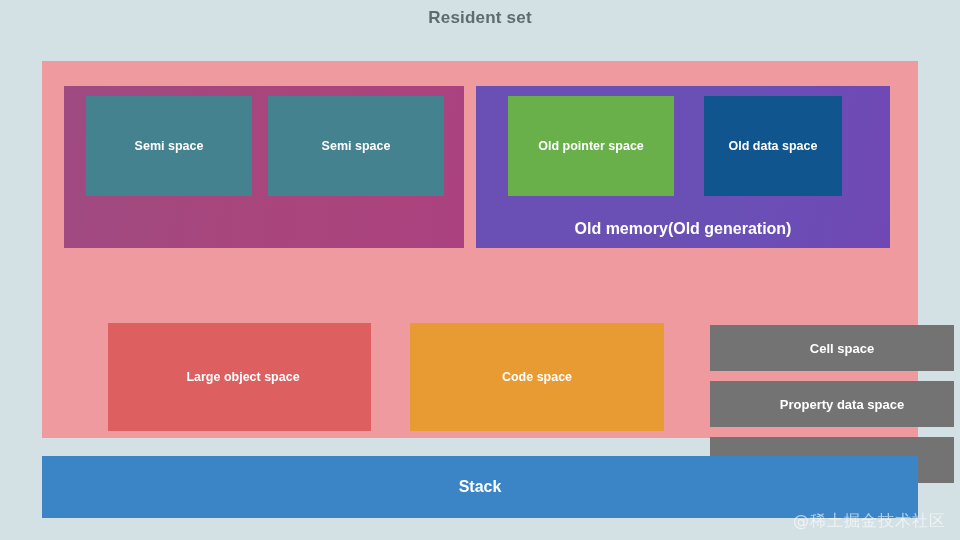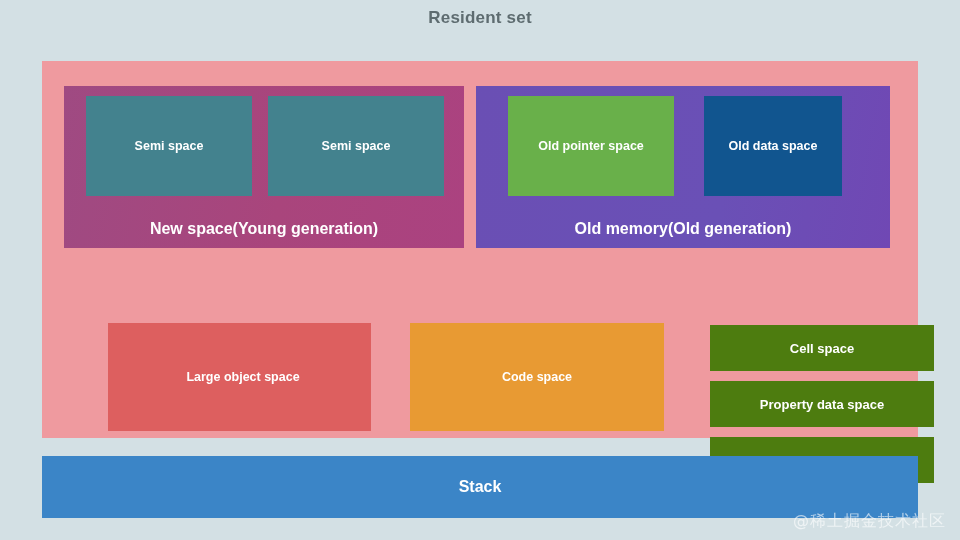--- a/index.html
+++ b/index.html
@@ -118,27 +118,28 @@
     font-weight: bold;
     text-align: center;
   }
 
   
   .red-box {
     position: absolute;
     left: 668px;
     width: 224px;
     height: 46px;
-    background: #4d7c0f;
+    background: #737373;
     display: flex;
     align-items: center;
     justify-content: center;
     color: #ffffff;
     font-size: 13px;
     font-weight: bold;
+    padding-left: 20px;
   }
   .red-1 { top: 264px; }
   .red-2 { top: 320px; }
   .red-3 { top: 376px; }
 
   
   .stack-bar {
     position: absolute;
     left: 42px;
     top: 456px;
@@ -170,21 +171,20 @@
 
 <div id="canvas">
 
   <div class="page-title">Resident set</div>
 
   <div class="heap">
 
     <div class="panel panel-new">
       <div class="space-box semi-1">Semi space</div>
       <div class="space-box semi-2">Semi space</div>
-      <div class="panel-label">New space(Young generation)</div>
     </div>
 
     <div class="panel panel-old">
       <div class="space-box old-pointer">Old pointer space</div>
       <div class="space-box old-data">Old data space</div>
       <div class="panel-label">Old memory(Old generation)</div>
     </div>
 
     <div class="mid-box mid-large">Large object space</div>
     <div class="mid-box mid-code">Code space</div>

